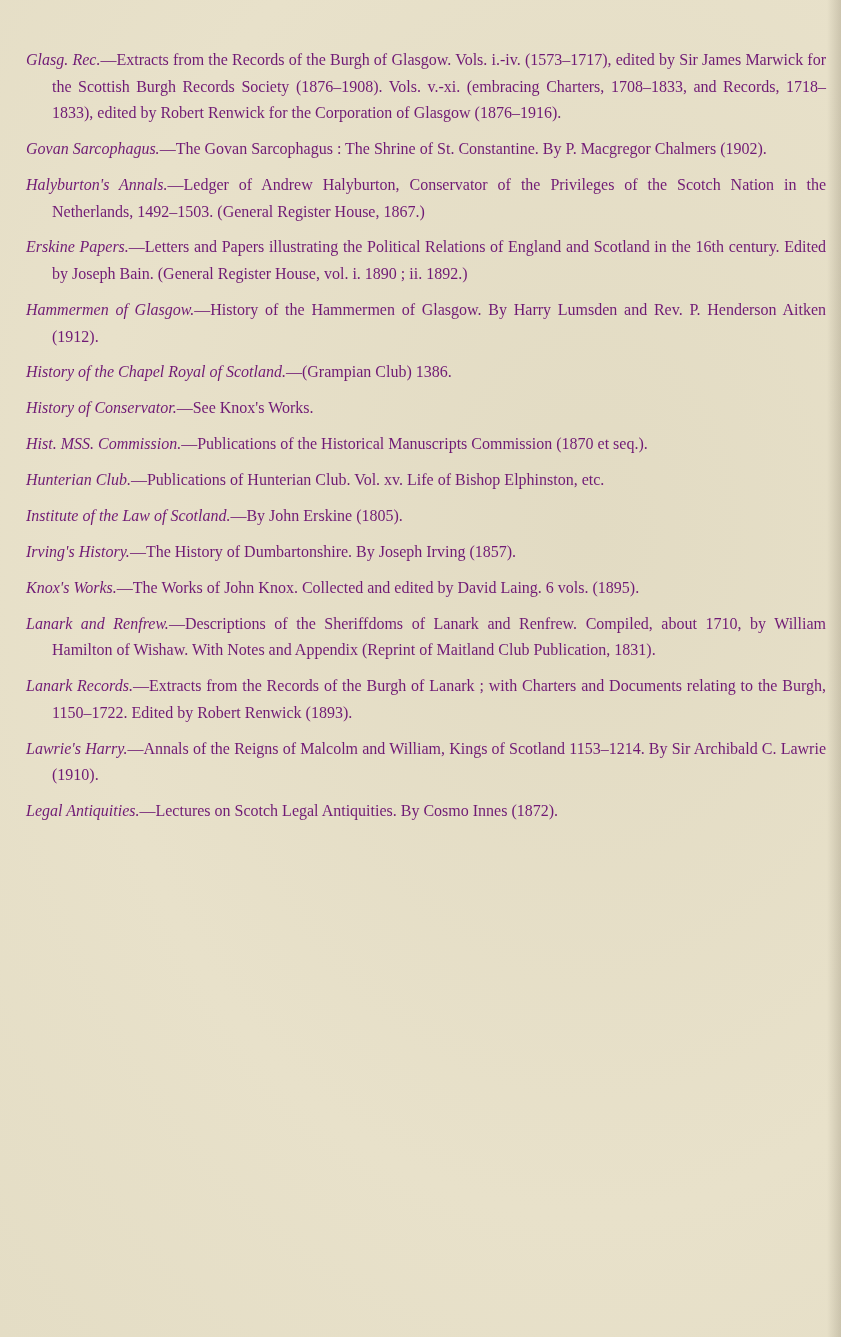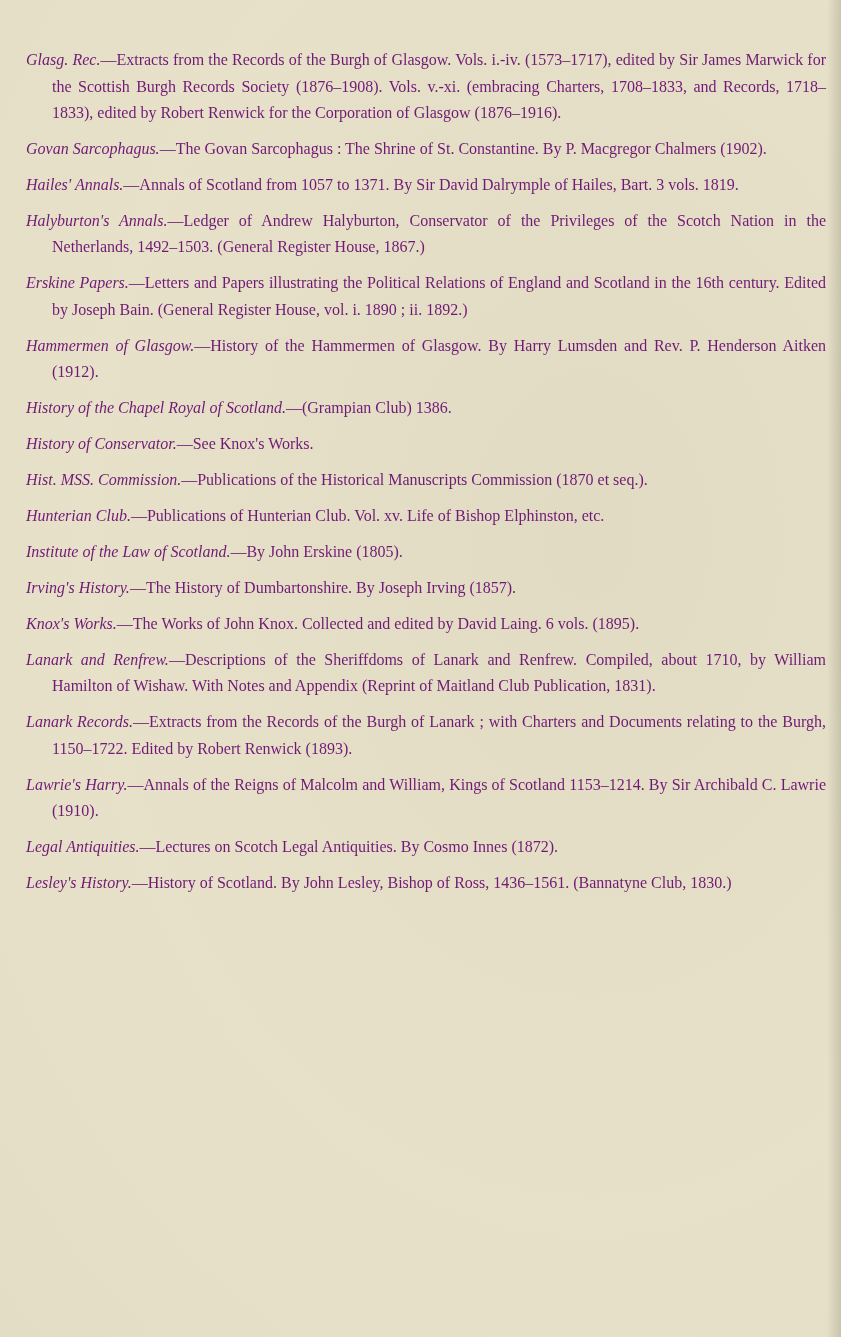--- a/index.html
+++ b/index.html
@@ -59,23 +59,20 @@
 <div class="page">
 
   <p class="entry">
     <span class="head">Glasg. Rec.</span><span class="dash">—</span><span>Extracts from the Records of the Burgh of Glasgow. Vols. i.-iv. (1573–1717), edited by Sir James Marwick for the Scottish Burgh Records Society (1876–1908). Vols. v.-xi. (embracing Charters, 1708–1833, and Records, 1718–1833), edited by Robert Renwick for the Corporation of Glasgow (1876–1916).</span>
   </p>
 
   <p class="entry">
     <span class="head">Govan Sarcophagus.</span><span class="dash">—</span><span>The Govan Sarcophagus : The Shrine of St. Constantine. By P. Macgregor Chalmers (1902).</span>
   </p>
 
-  <p class="entry">
-    <span class="head">Hailes' Annals.</span><span class="dash">—</span><span>Annals of Scotland from 1057 to 1371. By Sir David Dalrymple of Hailes, Bart. 3 vols. 1819.</span>
-  </p>
 
   <p class="entry">
     <span class="head">Halyburton's Annals.</span><span class="dash">—</span><span>Ledger of Andrew Halyburton, Conservator of the Privileges of the Scotch Nation in the Netherlands, 1492–1503. (General Register House, 1867.)</span>
   </p>
 
   <p class="entry">
     <span class="head">Erskine Papers.</span><span class="dash">—</span><span>Letters and Papers illustrating the Political Relations of England and Scotland in the 16th century. Edited by Joseph Bain. (General Register House, vol. i. 1890 ; ii. 1892.)</span>
   </p>
 
   <p class="entry">
@@ -120,19 +117,16 @@
 
   <p class="entry">
     <span class="head">Lawrie's Harry.</span><span class="dash">—</span><span>Annals of the Reigns of Malcolm and William, Kings of Scotland 1153–1214. By Sir Archibald C. Lawrie (1910).</span>
   </p>
 
 
   <p class="entry">
     <span class="head">Legal Antiquities.</span><span class="dash">—</span><span>Lectures on Scotch Legal Antiquities. By Cosmo Innes (1872).</span>
   </p>
 
-  <p class="entry">
-    <span class="head">Lesley's History.</span><span class="dash">—</span><span>History of Scotland. By John Lesley, Bishop of Ross, 1436–1561. (Bannatyne Club, 1830.)</span>
-  </p>
 
 </div>
 
 <div class="right-shadow"></div>
 
 </body></html>

